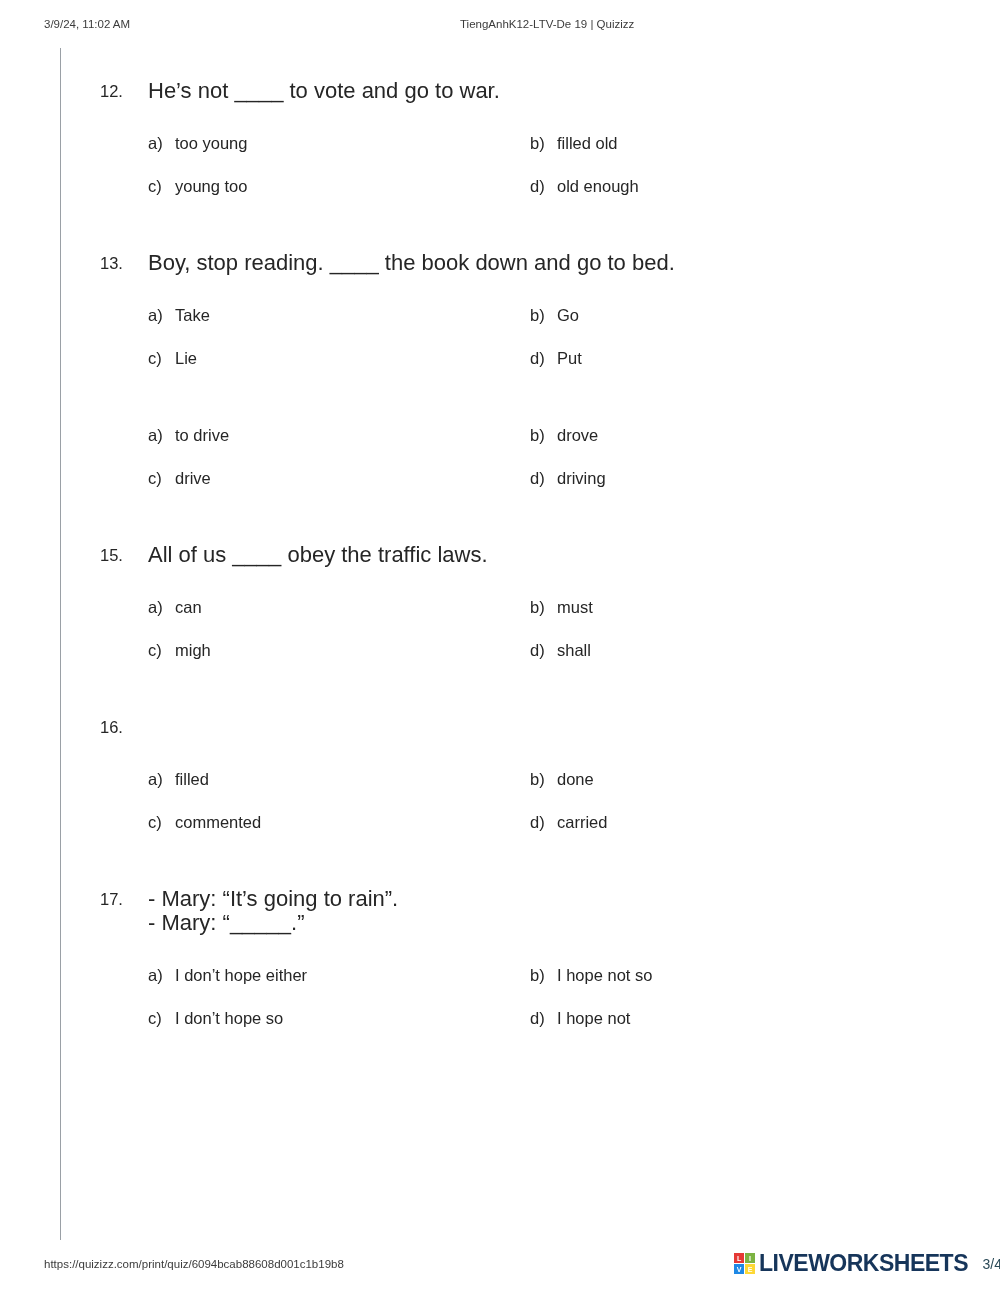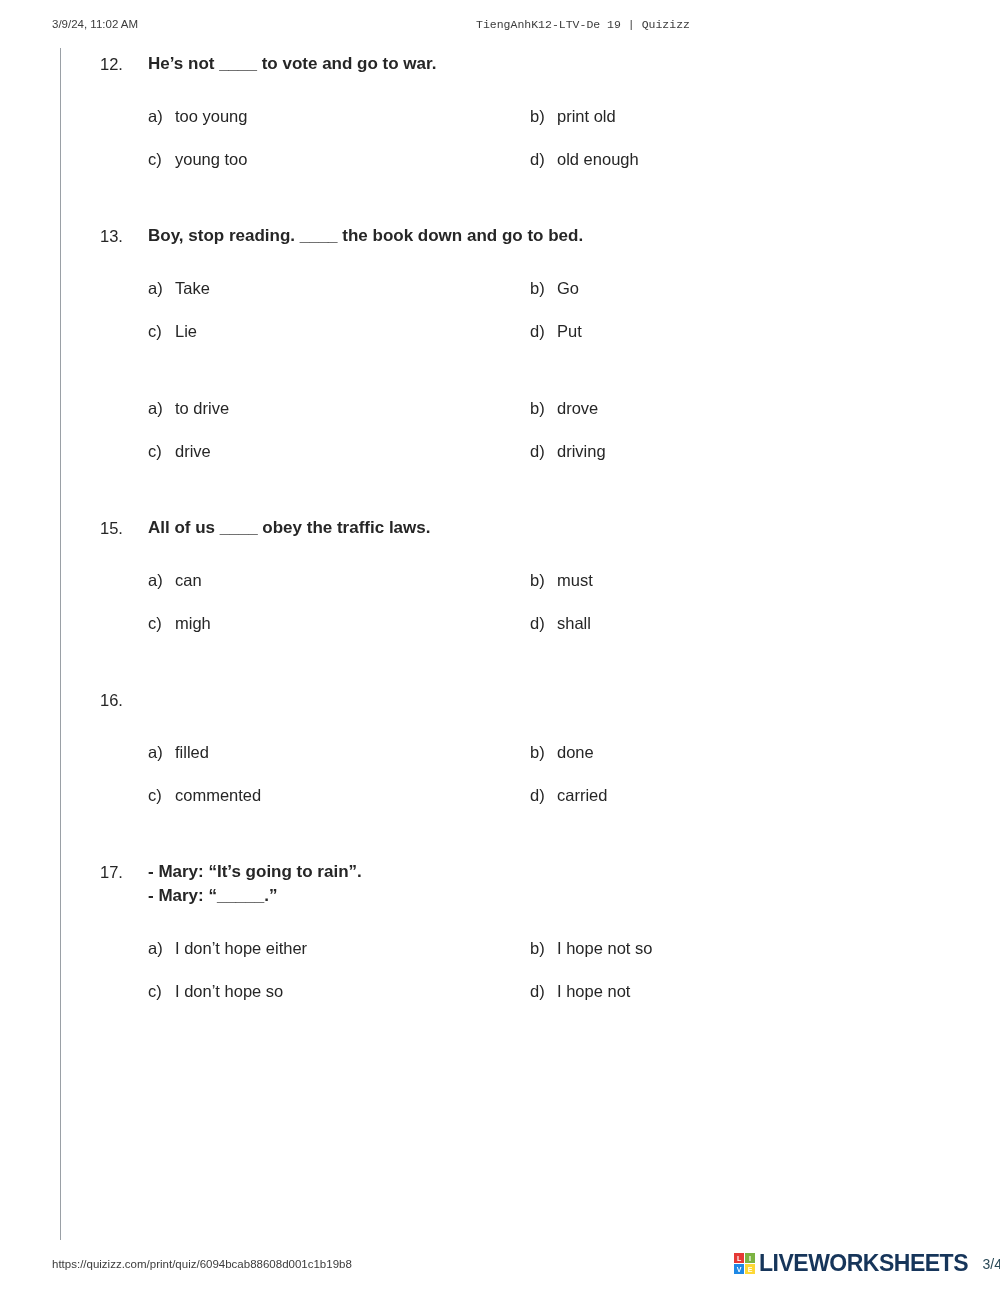--- a/index.html
+++ b/index.html
@@ -7,43 +7,43 @@
   body {
     position:relative;
     background:#ffffff;
     font-family:"Liberation Sans", "DejaVu Sans", sans-serif;
     color:#262626;
     overflow:hidden;
   }
 
   
   .hdr { position:absolute; top:18px; left:0; right:0; height:16px; font-size:11.5px; color:#3c3c3c; }
-  .hdr .ts    { position:absolute; left:52px;  top:0; white-space:nowrap; }
-  .hdr .title { position:absolute; left:476px; top:0; white-space:nowrap;font-family:Liberation Mono, monospace; }
+  .hdr .ts    { position:absolute; left:44px;  top:0; white-space:nowrap; }
+  .hdr .title { position:absolute; left:460px; top:0; white-space:nowrap; }
 
   
   .vline { position:absolute; left:60px; top:48px; width:1px; height:1192px; background:#9aa0a6; }
 
   
   .content { position:absolute; top:52px; left:100px; width:860px; }
-  .question { margin-bottom:53px; }
+  .question { margin-bottom:53px;margin-top:27px; }
   .q-head { display:flex; align-items:flex-start; }
   .q-num { width:48px; flex:0 0 48px; font-size:16.5px; line-height:24px; }
-  .q-lines { font-size:17px; line-height:24px;font-weight:bold; }
+  .q-lines { font-size:22px; line-height:24px; }
   .q-lines div { white-space:nowrap; }
   .options {
     margin-left:48px; margin-top:28px;
     display:grid; grid-template-columns:382px auto; row-gap:19px;
   }
   .option { display:flex; font-size:16.5px; line-height:24px; white-space:nowrap; }
   .opt-label { width:27px; flex:0 0 27px; }
 
   
   .ftr { position:absolute; left:0; right:0; top:1248px; height:42px; }
-  .ftr .url { position:absolute; left:52px; top:10px; font-size:11.5px; color:#3c3c3c; white-space:nowrap; }
+  .ftr .url { position:absolute; left:44px; top:10px; font-size:11.5px; color:#3c3c3c; white-space:nowrap; }
   .brand { position:absolute; right:32px; top:2px; display:flex; align-items:center; gap:4px; }
   .logo-grid {
     display:grid; grid-template-columns:10px 10px; grid-template-rows:10px 10px;
     gap:1px; flex:0 0 auto;
   }
   .logo-sq {
     width:10px; height:10px; display:flex; align-items:center; justify-content:center;
     color:#ffffff; font-size:7px; font-weight:bold; line-height:1;
   }
   .brand-name {
@@ -70,21 +70,21 @@
         <div>He’s not ____ to vote and go to war.</div>
       </div>
     </div>
     <div class="options">
       <div class="option">
         <span class="opt-label">a)</span>
         <span class="opt-text">too young</span>
       </div>
       <div class="option">
         <span class="opt-label">b)</span>
-        <span class="opt-text">print old</span>
+        <span class="opt-text">filled old</span>
       </div>
       <div class="option">
         <span class="opt-label">c)</span>
         <span class="opt-text">young too</span>
       </div>
       <div class="option">
         <span class="opt-label">d)</span>
         <span class="opt-text">old enough</span>
       </div>
     </div>

